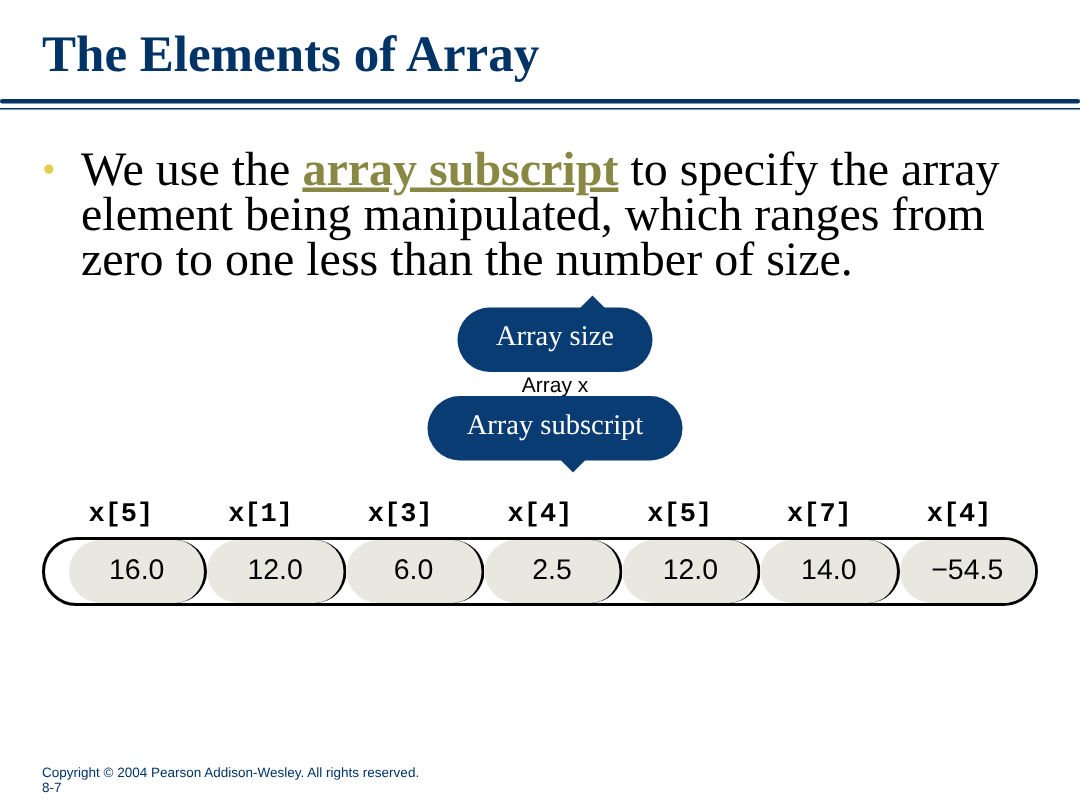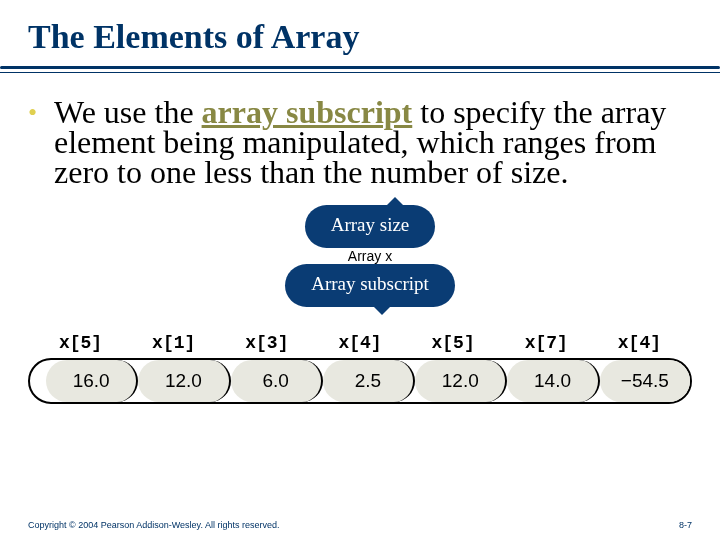--- a/index.html
+++ b/index.html
@@ -133,20 +133,21 @@
   .val-cell:last-child { border-right: none; }
   .footer {
     position: absolute;
     bottom: 10px;
     left: 28px; right: 28px;
     display: flex;
     justify-content: space-between;
     font-family: Arial, sans-serif;
     font-size: 9px;
     color: #003366;
+    flex-direction: column;
   }
 </style>
 </head>
 <body>
 
 <div class="slide">
 
   <div class="title">The Elements of Array</div>
   <div class="title-rule"></div>
 

